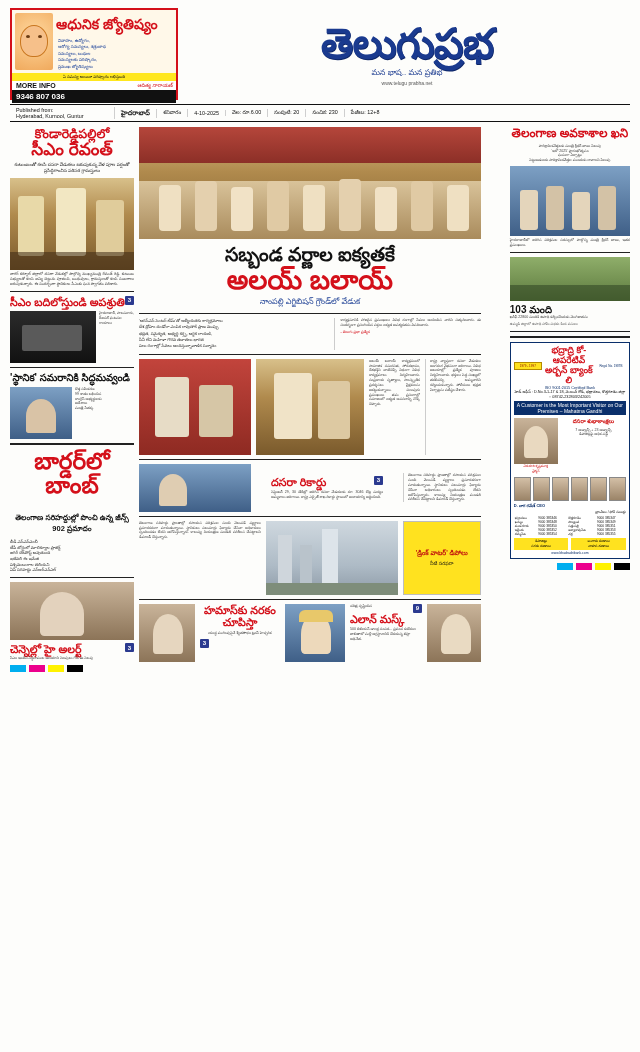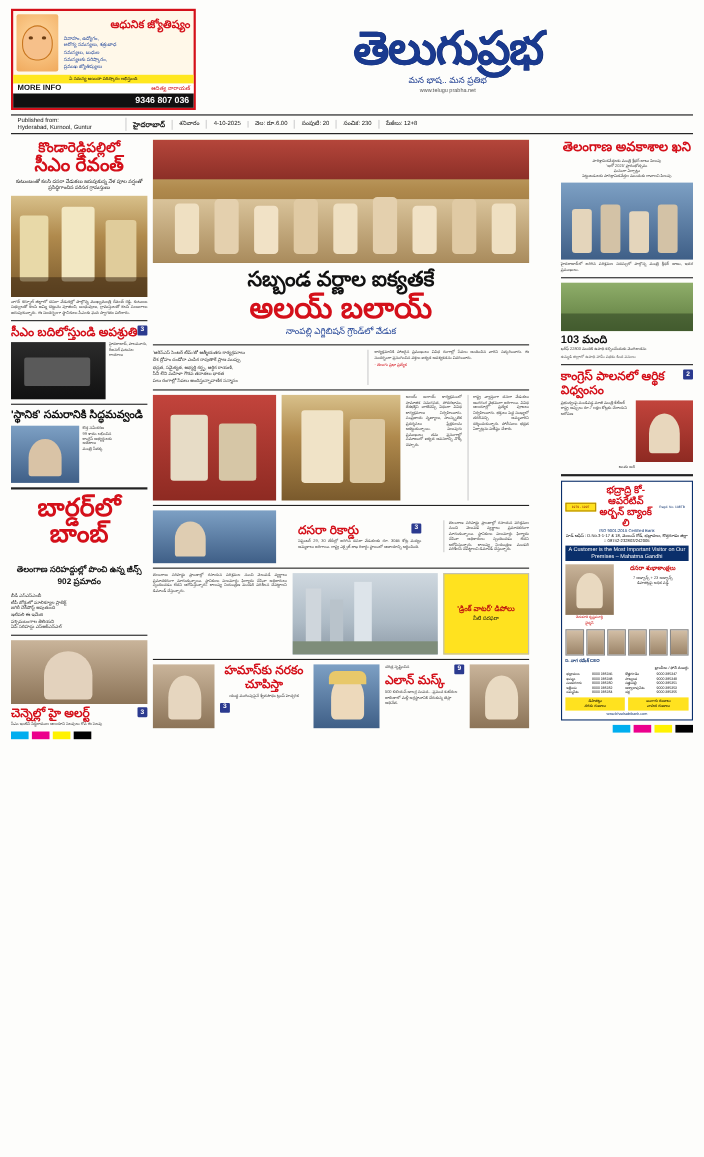--- a/index.html
+++ b/index.html
@@ -33,27 +33,27 @@
     width:168px;border:2px solid #d4101a;box-sizing:border-box;
     display:flex;flex-direction:column;background:#fff8e9;
   }
   .ad-left .ad-top{display:flex;padding:3px;gap:3px;flex:1;}
   .ad-astro{width:38px;background:radial-gradient(circle at 50% 40%, #ffd9a0, #f0a95c);
     display:flex;align-items:center;justify-content:center;border-radius:2px;}
   .ad-astro .face{width:26px;height:30px;background:#f6c08a;border-radius:50% 50% 45% 45%;
     border:1px solid #c8761f;position:relative;}
   .ad-astro .face:before{content:"";position:absolute;left:5px;top:9px;width:4px;height:3px;background:#6a3b12;border-radius:50%;}
   .ad-astro .face:after{content:"";position:absolute;right:5px;top:9px;width:4px;height:3px;background:#6a3b12;border-radius:50%;}
-  .ad-left .headline{color:#d4101a;font-size:10px;font-weight:bold;text-align:right;padding-top:3px;}
+  .ad-left .headline{color:#d4101a;font-size:14px;font-weight:bold;text-align:left;padding-top:3px;}
   .ad-left .lines{font-size:4.4px;line-height:1.45;color:#23489c;padding:2px 2px 0 2px;}
   .ad-left .yellowband{background:#ffe71f;font-size:4px;text-align:center;color:#111;padding:1px;}
   .ad-left .moreinfo{display:flex;align-items:center;background:#fff;}
   .ad-left .moreinfo .mi{font-size:7px;font-weight:bold;color:#111;padding:1px 4px;}
   .ad-left .moreinfo .nm{font-size:5px;color:#d4101a;flex:1;text-align:right;padding-right:3px;}
-  .ad-left .phone{background:#111;color:#fff;font-size:8px;font-weight:bold;text-align:right;padding:2px 4px;}
+  .ad-left .phone{background:#111;color:#fff;font-size:8px;font-weight:bold;padding:2px 4px;}
 
   .title-wrap{flex:1;display:flex;flex-direction:column;align-items:center;justify-content:center;}
   .paper-title{
     font-size:42px;font-weight:bold;color:#1a3a8f;letter-spacing:-1px;line-height:1;
     text-shadow:0.5px 0.5px 0 #0d2566;
   }
   .paper-sub{font-size:8px;color:#1a3a8f;margin-top:3px;}
   .paper-url{font-size:5px;color:#555;margin-top:1px;}
 
   
@@ -403,34 +403,20 @@
         <div class="imgbox ph-green" style="height:44px;">
           <div style="position:absolute;left:0;bottom:0;width:100%;height:16px;background:rgba(40,60,30,.5);"></div>
         </div>
         <div class="sec-head" style="margin-top:3px;">103 మంది</div>
         <div class="micro">ఖరీఫ్ 22800 మందికి ఉపాధి కల్పించేందుకు మొగిజుతను</div>
         <div class="micro" style="margin-top:2px;color:#666;">ఉమ్మడి జిల్లాలో ఉపాధి హామీ పథకం కింద పనులు</div>
       </div>
 
       <div class="rule"></div>
 
-      <div>
-        <div class="row" style="justify-content:space-between;align-items:flex-start;">
-          <div class="sec-head-red" style="flex:1;">కాంగ్రెస్ పాలనలో ఆర్థిక విధ్వంసం</div>
-          <div class="badge">2</div>
-        </div>
-        <div class="row" style="gap:3px;margin-top:3px;">
-          <div class="micro" style="flex:1;white-space:pre-line;">ప్రభుత్వంపై మండిపడ్డ మాజీ మంత్రి కేటీఆర్
-రాష్ట్ర అప్పులు రూ.7 లక్షల కోట్లకు చేరాయని ఆరోపణ</div>
-          <div class="imgbox ph-red" style="width:52px;height:56px;">
-            <div style="position:absolute;left:12px;top:12px;width:28px;height:36px;background:#e8d7bd;border-radius:50% 50% 10% 10%;"></div>
-          </div>
-        </div>
-        <div class="micro center" style="margin-top:2px;">జంతు బలి</div>
-      </div>
 
       <div class="rule" style="border-top-width:2px;"></div>
 
       <div class="adbank" style="padding:3px;">
         <div class="row" style="gap:2px;align-items:center;justify-content:center;">
           <div style="width:28px;">
             <div style="background:#ffe21f;border:1px solid #b48a00;font-size:3px;text-align:center;color:#8a0c0c;padding:1px;">1979 - 1997</div>
           </div>
           <div style="flex:1;">
             <div class="adbank-name">భద్రాద్రి కో-ఆపరేటివ్ అర్బన్ బ్యాంక్ లి</div>

